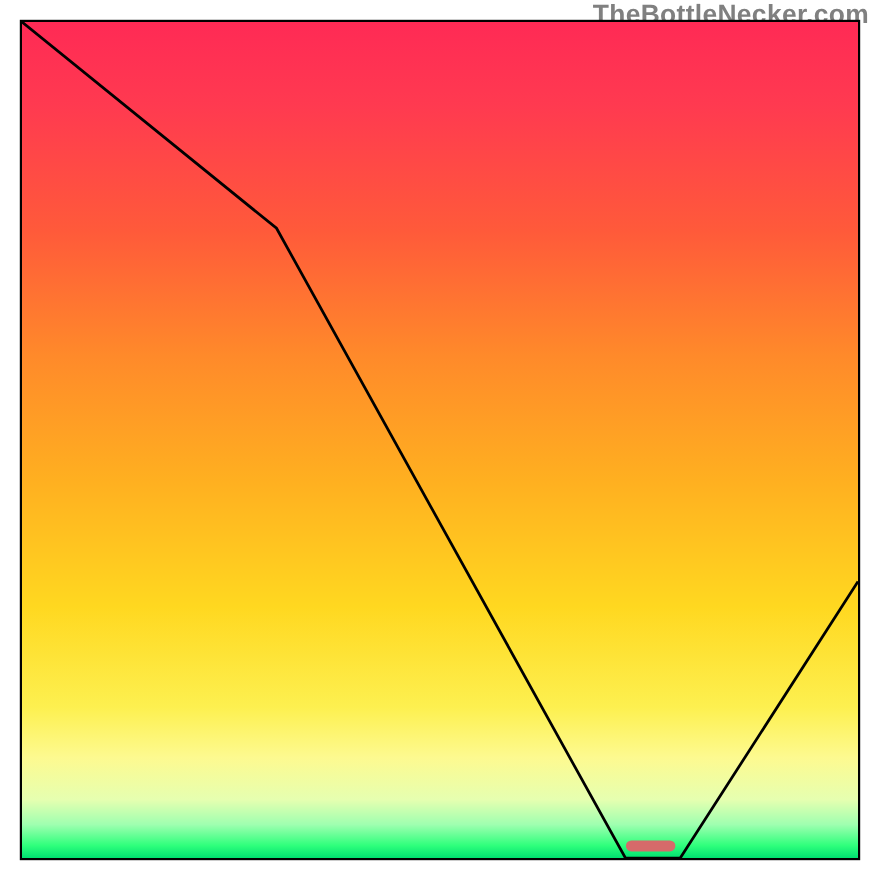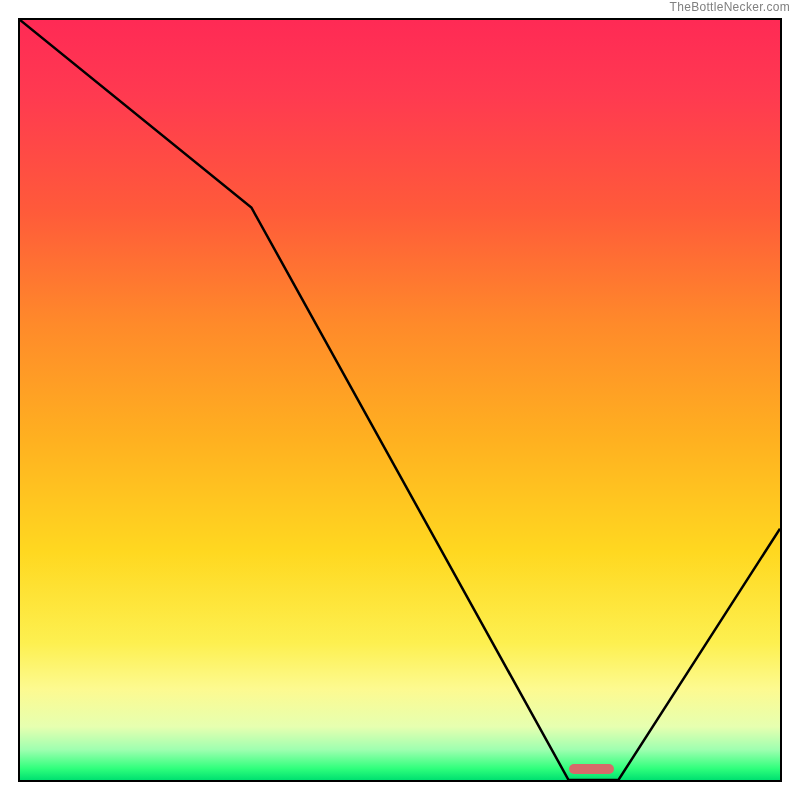--- a/index.html
+++ b/index.html
@@ -53,22 +53,22 @@
     height: 10px;
     border-radius: 5px;
     background: #d66a6a;
     bottom: 6px;
   }
   .watermark {
     position: absolute;
     top: 0px;
     right: 10px;
     color: #808080;
-    font-size: 12px;
-    font-weight: 400;
+    font-size: 24px;
+    font-weight: 700;
     letter-spacing: 0.3px;
     user-select: none;
   }
 </style>
 </head>
 <body>
 
 <div class="stage">
   <div class="watermark">TheBottleNecker.com</div>
 

